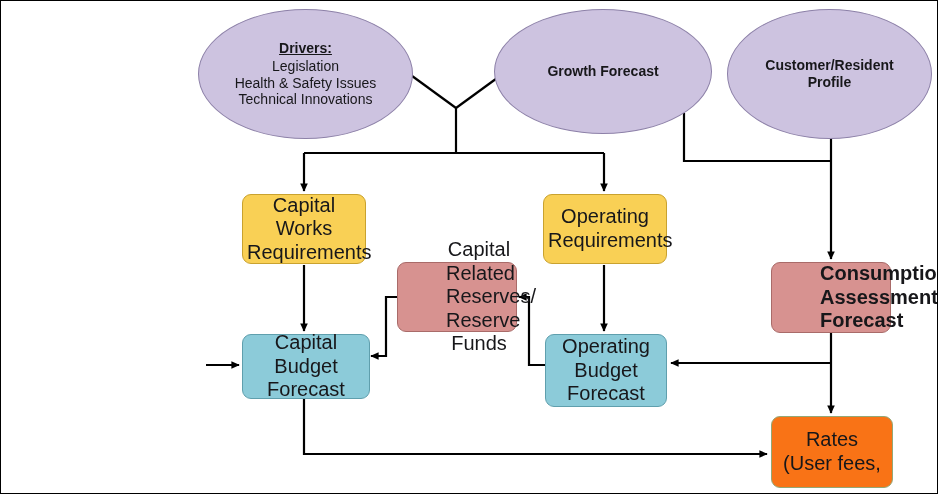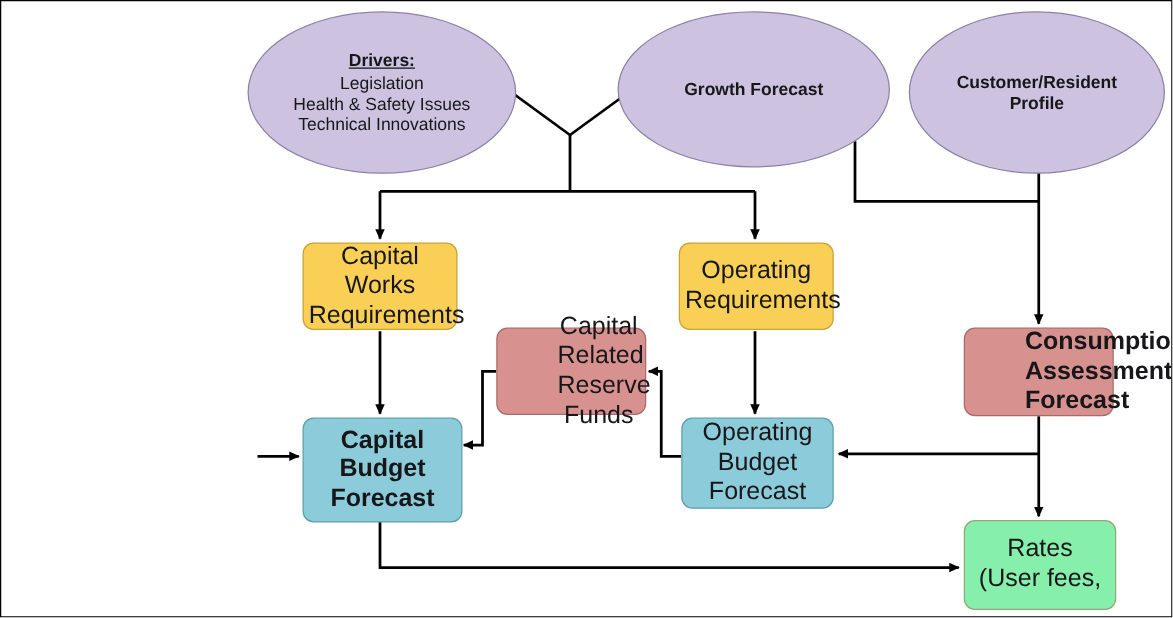--- a/index.html
+++ b/index.html
@@ -54,21 +54,21 @@
     margin-bottom: 1px;
   }
   .rect {
     border-radius: 9px;
     border: 1px solid #6f6f6f;
     font-size: 20px;
   }
   .yellow { background: #f9d055; border-color: #c9a22f; }
   .blue   { background: #8ccbd9; border-color: #5f9fad; }
   .salmon { background: #d79290; border-color: #a96b69; padding-left: 44px; }
-  .green  { background: #86efac; border-color: #93a876; }
+  .green  { background: #f97316; border-color: #93a876; }
   .node .line { display: block; }
 </style>
 </head>
 <body>
 
 <div id="canvas">
 
   <svg class="edges" viewBox="0 0 938 494">
     <defs>
       <marker id="arrow" markerWidth="10" markerHeight="10" refX="7.6" refY="4" orient="auto" markerUnits="userSpaceOnUse">
@@ -137,33 +137,34 @@
   <div class="node rect yellow" style="left:542px; top:193px; width:124px; height:70px;">
     <div class="txt">
       <span class="line">Operating</span>
       <span class="line">Requirements</span>
     </div>
   </div>
 
   <div class="node rect salmon" style="left:396px; top:261px; width:120px; height:70px;">
     <div class="txt">
       <span class="line">Capital Related</span>
+      <span class="line">Reserves/</span>
       <span class="line">Reserve Funds</span>
     </div>
   </div>
 
   <div class="node rect salmon" style="left:770px; top:261px; width:120px; height:71px;font-weight:bold;">
     <div class="txt">
       <span class="line">Consumption/</span>
       <span class="line">Assessment</span>
       <span class="line">Forecast</span>
     </div>
   </div>
 
-  <div class="node rect blue" style="left:241px; top:333px; width:128px; height:84px;font-weight:bold;">
+  <div class="node rect blue" style="left:241px; top:333px; width:128px; height:65px;">
     <div class="txt">
       <span class="line">Capital Budget</span>
       <span class="line">Forecast</span>
     </div>
   </div>
 
   <div class="node rect blue" style="left:544px; top:333px; width:122px; height:73px;">
     <div class="txt">
       <span class="line">Operating</span>
       <span class="line">Budget</span>

